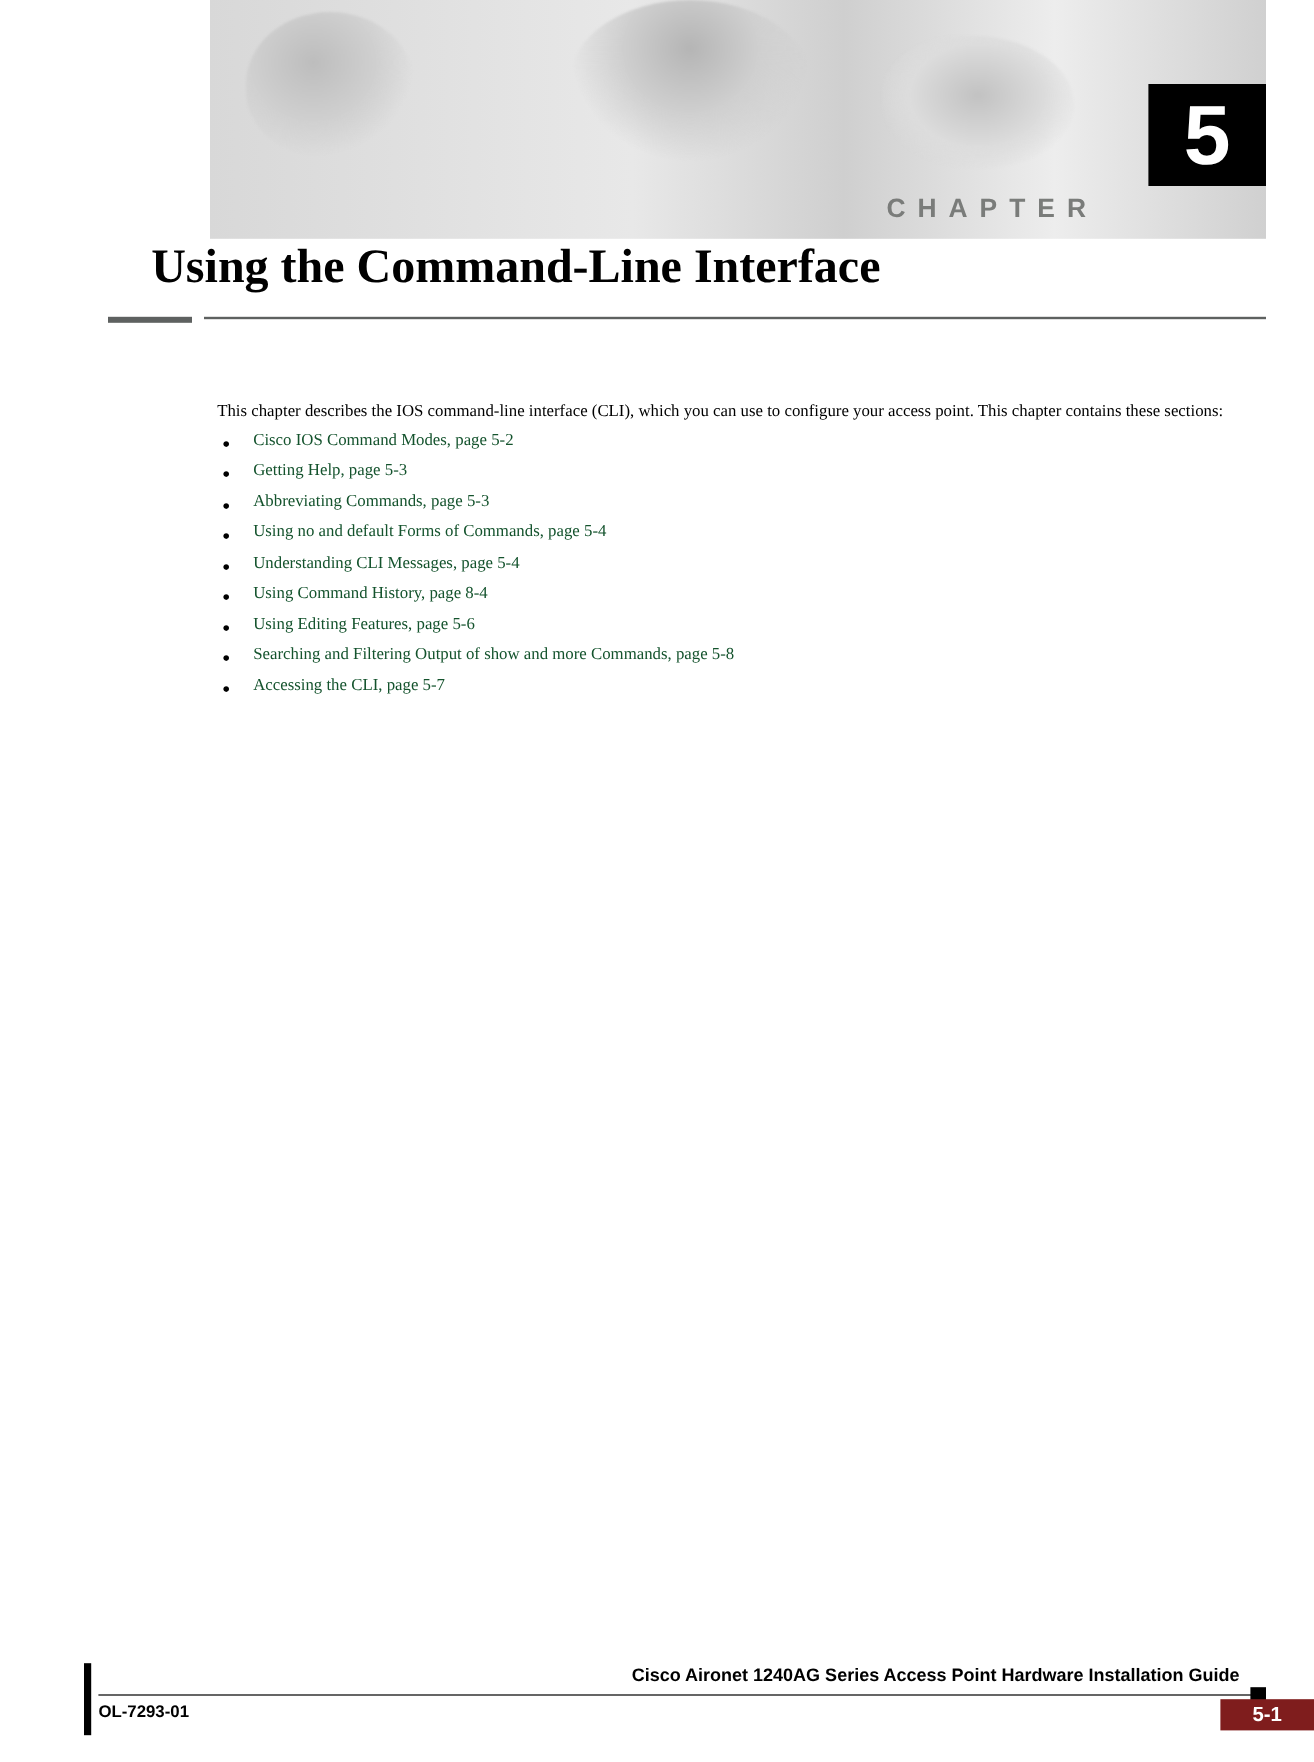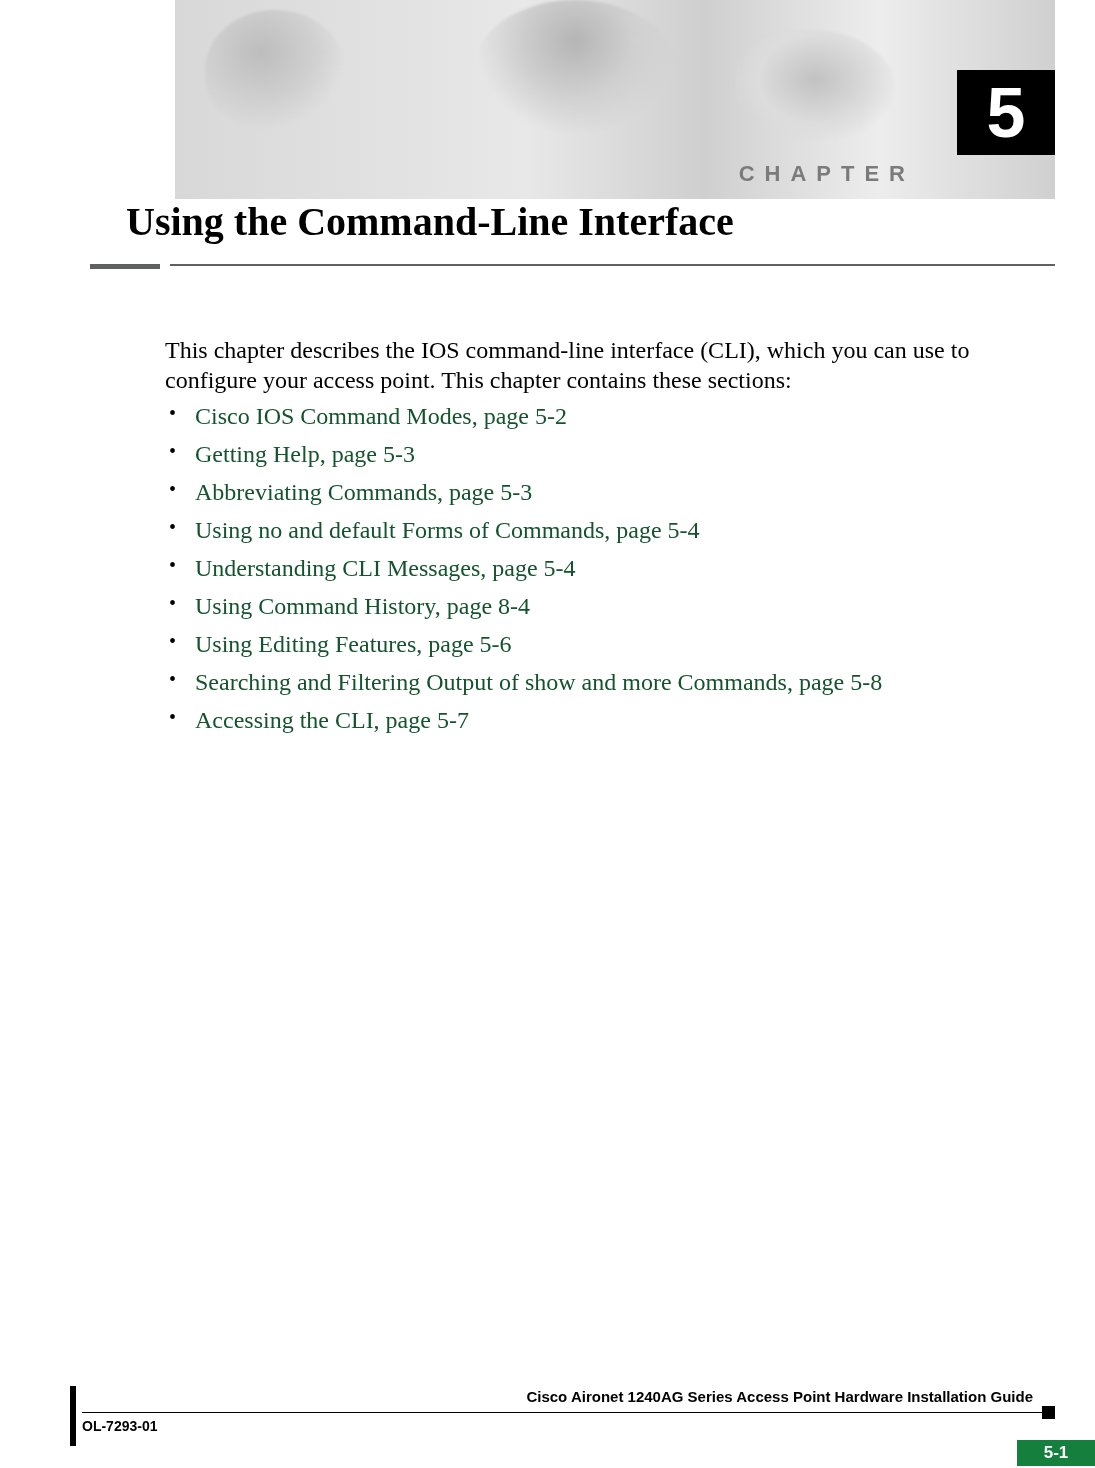--- a/index.html
+++ b/index.html
@@ -117,23 +117,23 @@
     left: 90px;
     font-family: Liberation Serif, serif;
     font-size: 40px;
     font-weight: bold;
     color: #000;
     margin-left: 36px;
   }
   .body-text {
     position: absolute;
     top: 335px;
-    left: 165px;
+    left: 181px;
     right: 55px;
-    font-size: 24px;
+    font-size: 14px;
     line-height: 1.25;
   }
   .intro { margin-bottom: 6px; }
   .toc { list-style: none; padding-left: 24px; }
   .toc li {
     position: relative;
     padding: 0 0 8px 6px;
     color: #14532d;
   }
   .toc li::before {
@@ -180,29 +180,28 @@
     font-family: Arial, Helvetica, sans-serif;
     font-weight: bold;
     font-size: 14px;
   }
   .footer-pagenum-box {
     position: absolute;
     right: 0;
     top: 10px;
     width: 78px;
     height: 26px;
-    background: #15803d;
+    background: #7f1d1d;
     color: #fff;
     font-family: Arial, Helvetica, sans-serif;
     font-weight: bold;
     font-size: 17px;
     display: flex;
     align-items: center;
     justify-content: center;
-    margin-top: 24px;
   }
   .left-bar {
     position: absolute;
     left: 70px;
     top: 1386px;
     width: 6px;
     height: 60px;
     background: #000;
   }
 </style>

